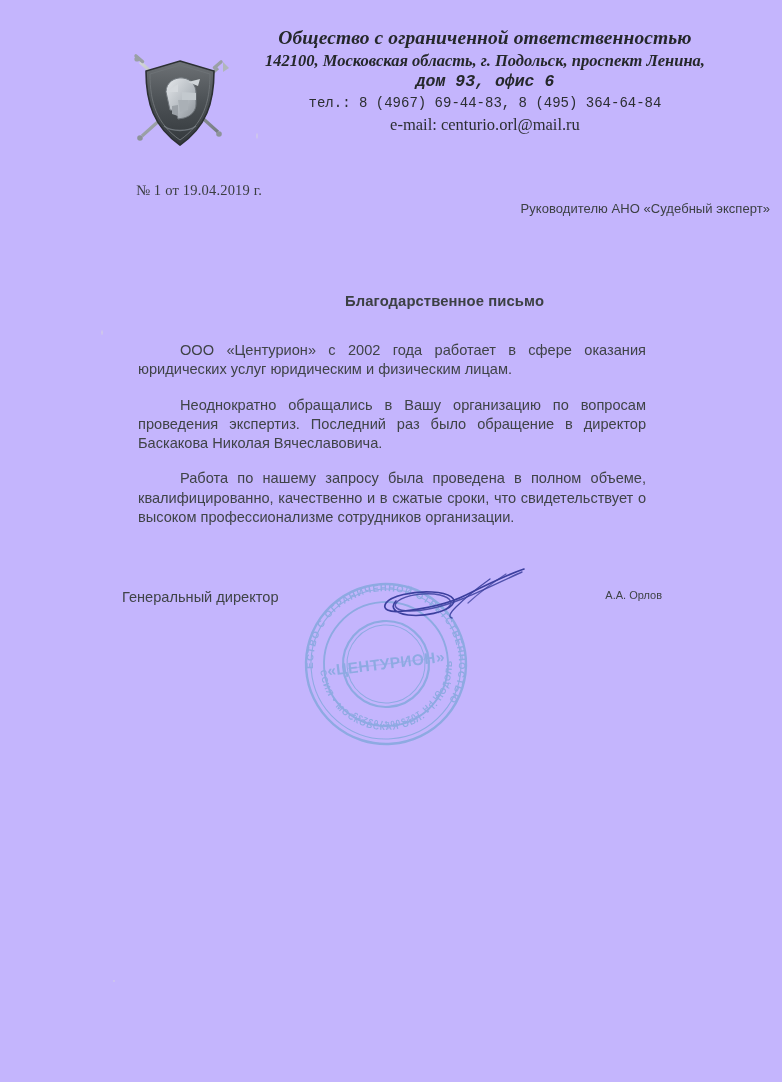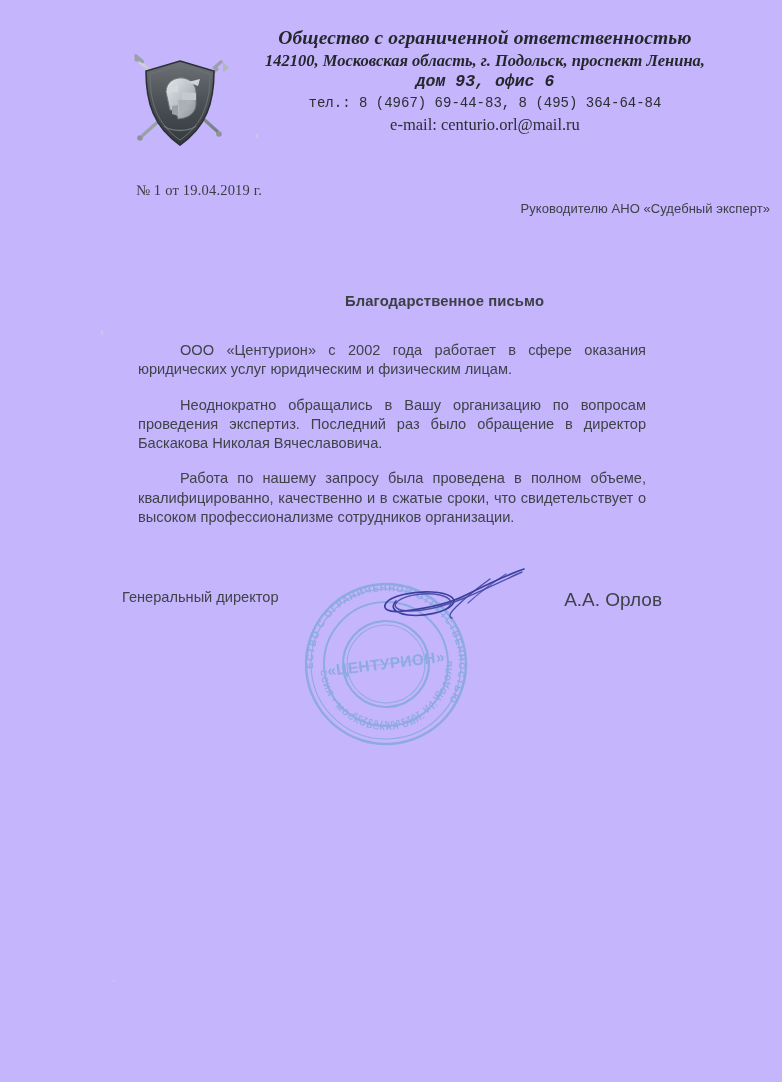--- a/index.html
+++ b/index.html
@@ -160,21 +160,21 @@
     font-family: "Liberation Sans", sans-serif;
     font-size: 14.6px;
     color: #3f4347;
     white-space: nowrap;
   }
   .sig-name {
     position: absolute;
     right: 0;
     top: 0;
     font-family: "Liberation Sans", sans-serif;
-    font-size: 19px;
+    font-size: 11px;
     color: #3f4347;
     white-space: nowrap;
   }
 
   
   .stamp {
     position: absolute;
     left: 300px;
     top: 578px;
     width: 172px;

